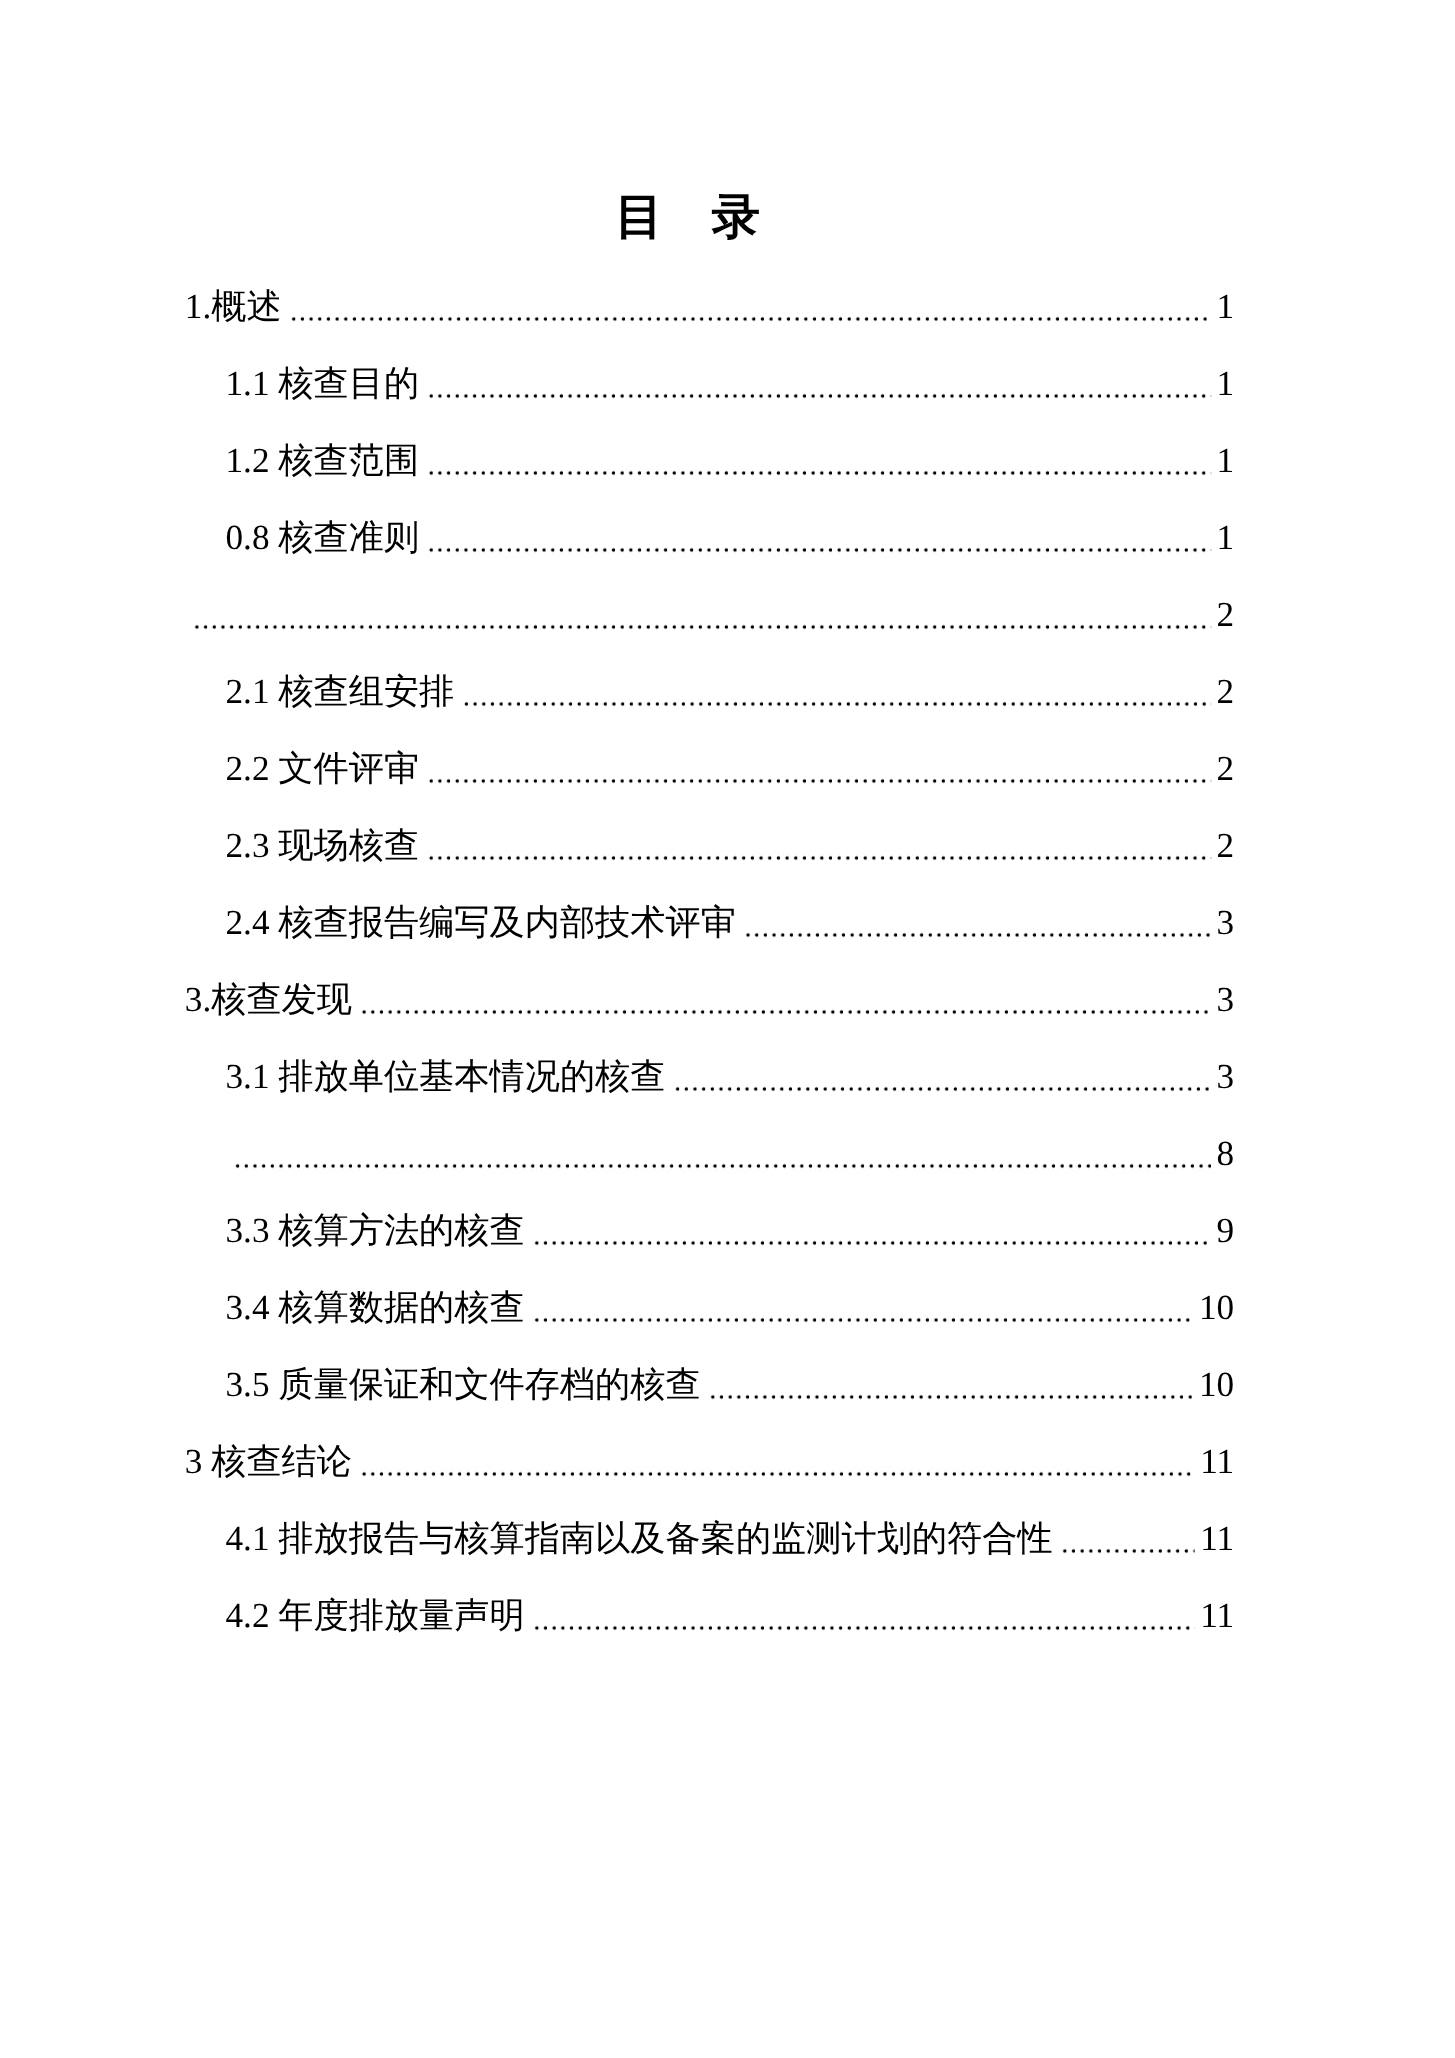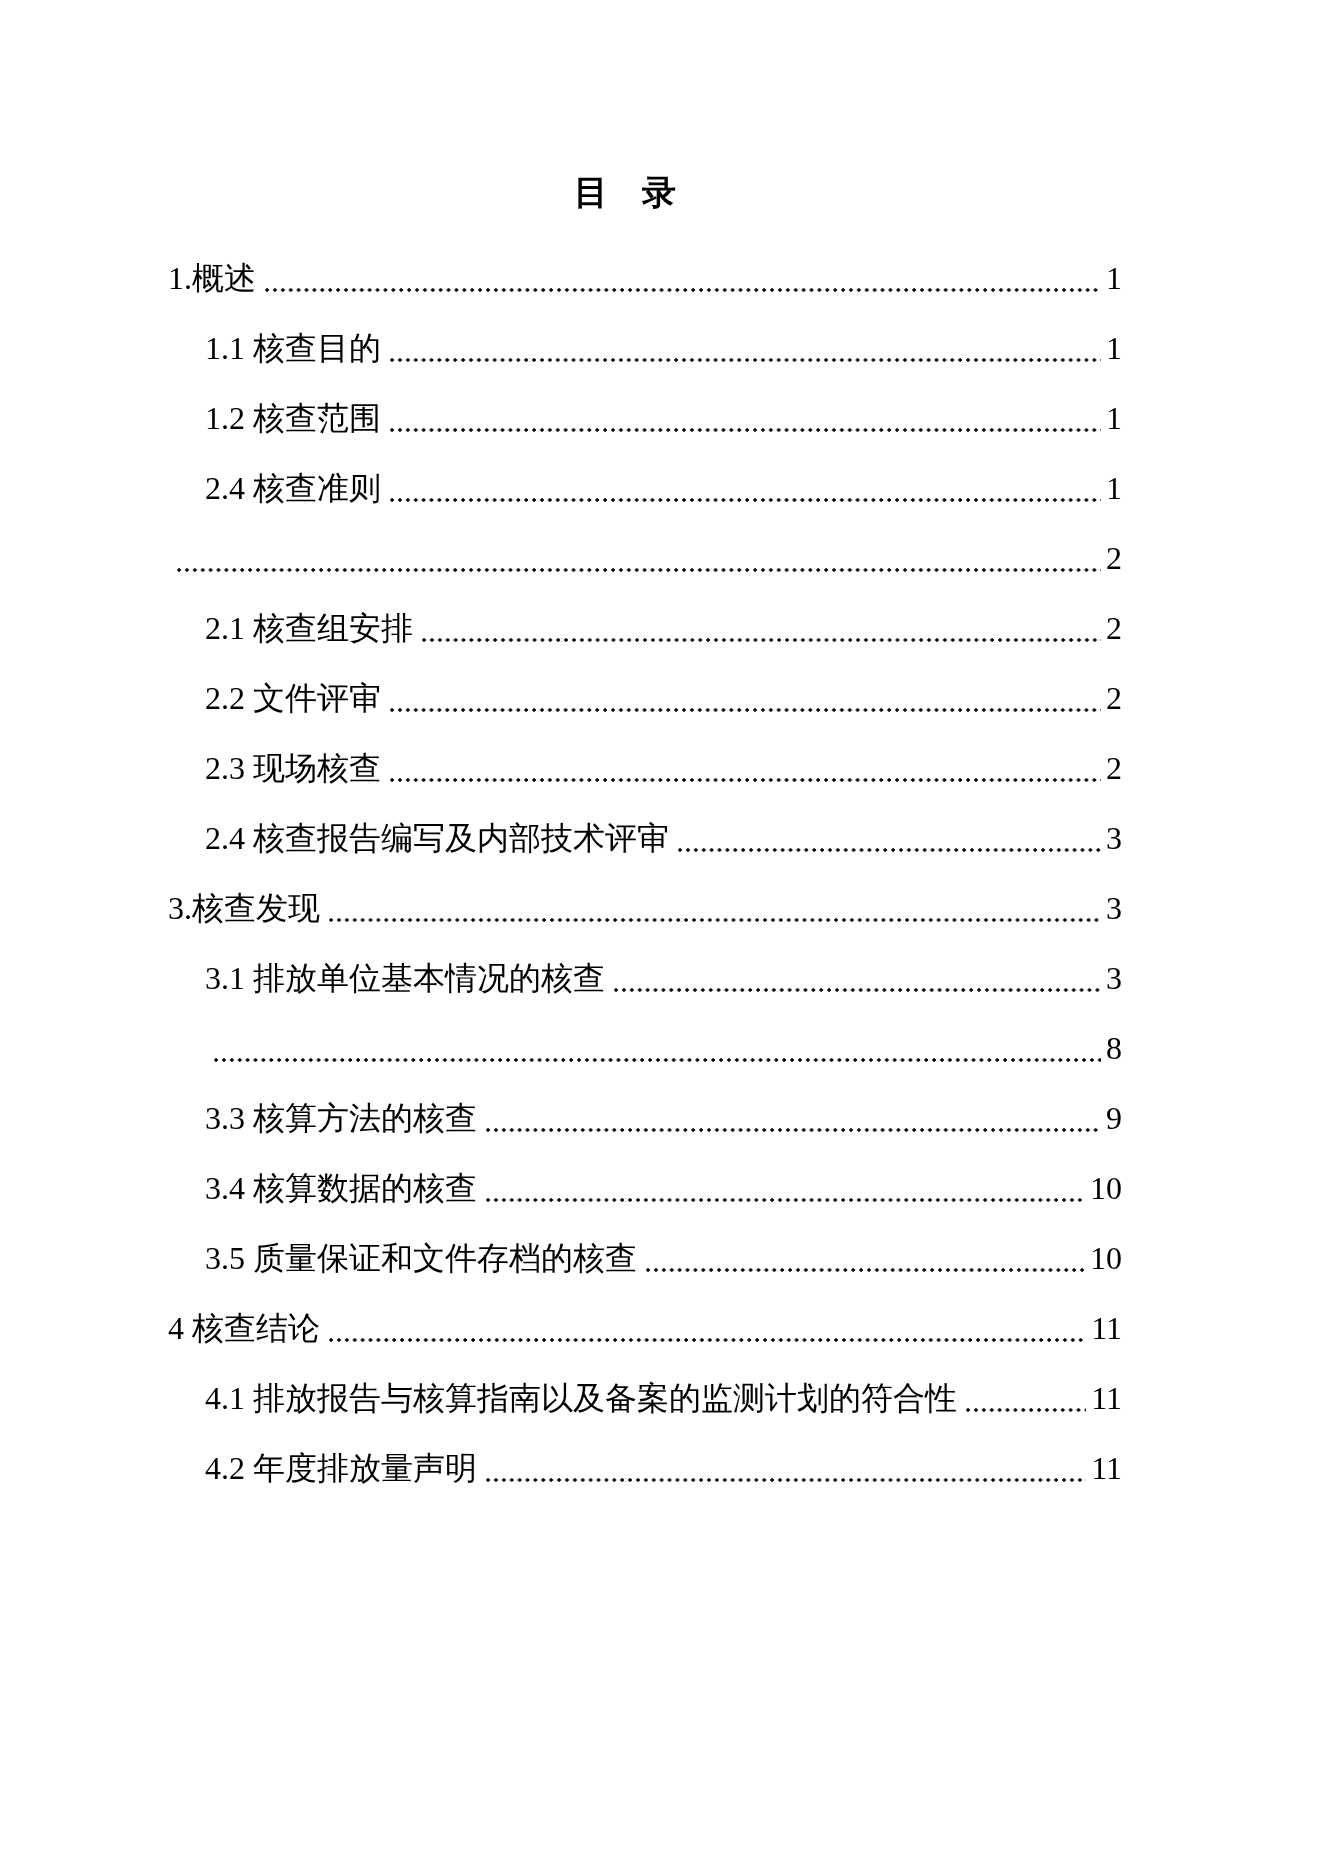--- a/index.html
+++ b/index.html
@@ -19,21 +19,21 @@
     position: absolute;
     inset: 0;
     background: #ffffff;
   }
   .doc-title {
     position: absolute;
     top: 176px;
     left: 0;
     width: 1250px;
     text-align: center;
-    font-size: 34px;
+    font-size: 44px;
     line-height: 1;
     font-weight: bold;
     white-space: pre;
   }
   .toc-list {
     position: absolute;
     top: 243px;
     left: 168px;
     width: 954px;
   }
@@ -82,21 +82,21 @@
         <span class="entry-text">1.1 核查目的</span>
         <span class="dots"></span>
         <span class="page-num">1</span>
       </div>
       <div class="toc-row level-2">
         <span class="entry-text">1.2 核查范围</span>
         <span class="dots"></span>
         <span class="page-num">1</span>
       </div>
       <div class="toc-row level-2">
-        <span class="entry-text">2.4 核查准则</span>
+        <span class="entry-text">0.8 核查准则</span>
         <span class="dots"></span>
         <span class="page-num">1</span>
       </div>
       <div class="toc-row level-1">
         <span class="dots"></span>
         <span class="page-num">2</span>
       </div>
       <div class="toc-row level-2">
         <span class="entry-text">2.1 核查组安排</span>
         <span class="dots"></span>
@@ -140,21 +140,21 @@
         <span class="entry-text">3.4 核算数据的核查</span>
         <span class="dots"></span>
         <span class="page-num">10</span>
       </div>
       <div class="toc-row level-2">
         <span class="entry-text">3.5 质量保证和文件存档的核查</span>
         <span class="dots"></span>
         <span class="page-num">10</span>
       </div>
       <div class="toc-row level-1">
-        <span class="entry-text">4 核查结论</span>
+        <span class="entry-text">3 核查结论</span>
         <span class="dots"></span>
         <span class="page-num">11</span>
       </div>
       <div class="toc-row level-2">
         <span class="entry-text">4.1 排放报告与核算指南以及备案的监测计划的符合性</span>
         <span class="dots"></span>
         <span class="page-num">11</span>
       </div>
       <div class="toc-row level-2">
         <span class="entry-text">4.2 年度排放量声明</span>

